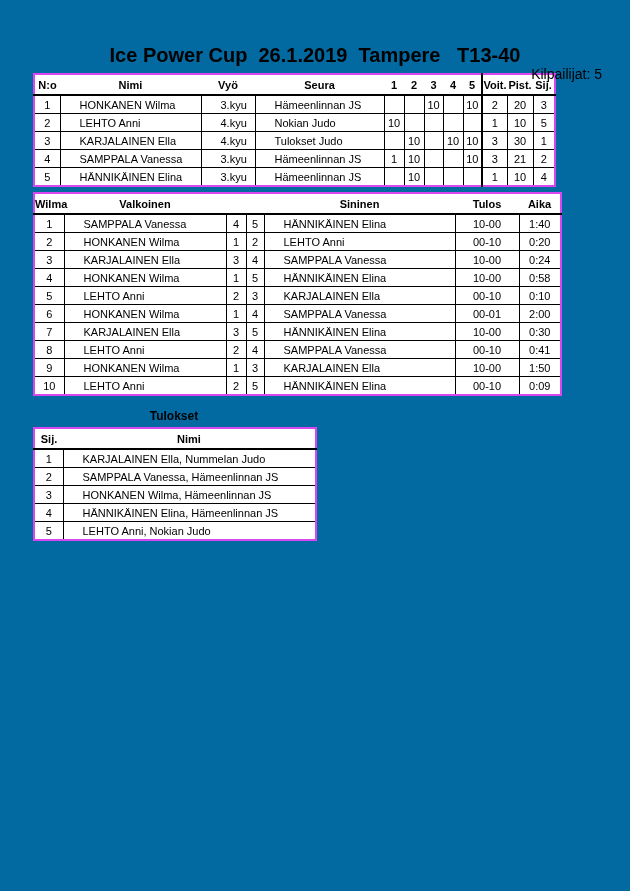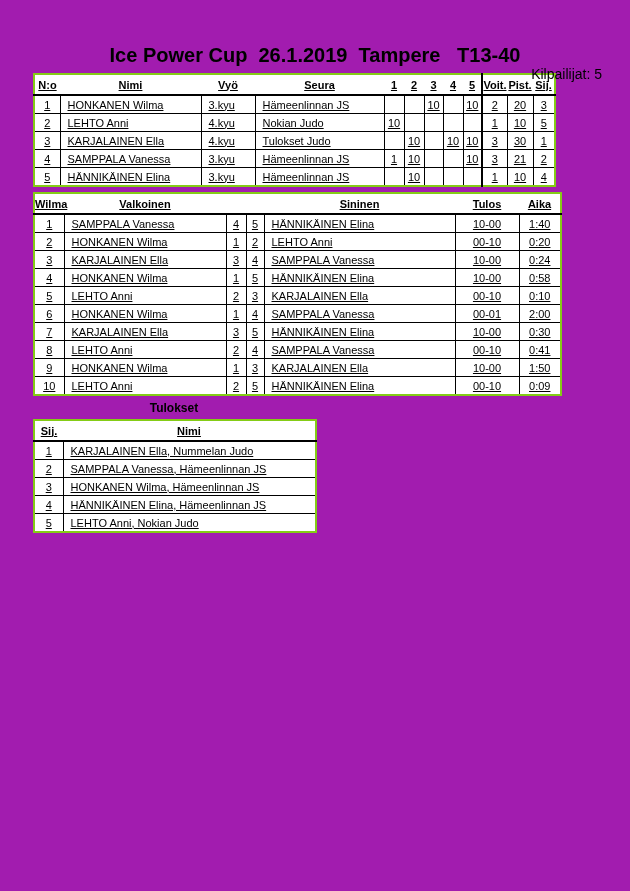--- a/index.html
+++ b/index.html
@@ -1,48 +1,48 @@
 <!DOCTYPE html>
 <html><head>
 <meta charset="utf-8">
 <style>
   html,body { margin:0; padding:0; background:#fff; }
   body { font-family:"Liberation Sans", sans-serif; color:#000; }
-  .page { position:relative; width:630px; height:891px; background:#a21caf; overflow:hidden; }
+  .page { position:relative; width:630px; height:891px; background:#0369a1; overflow:hidden; }
 
   .main-title {
     margin:0; padding-top:45px;
     text-align:center; font-size:20px; font-weight:bold;
     white-space:pre; line-height:21px;
   }
   .section-heading {
     font-size:12px; font-weight:bold; line-height:14px;
     text-align:center; white-space:pre;
   }
   .kilp-heading   { width:521px; margin:2px  0 0 33px; }
   .ott-heading    { width:527px; margin:17px 0 0 33px; }
-  .tul-heading    { width:282px; margin:5px 0 0 33px; }
+  .tul-heading    { width:282px; margin:13px 0 0 33px; }
   .count-label {
     position:absolute; top:68px; right:28px;
     font-size:14px; line-height:12px;
   }
 
   table {
     border-collapse:collapse; table-layout:fixed;
-    margin-left:33px; border:2px solid #84cc16; background:#fff;text-decoration:underline;
+    margin-left:33px; border:2px solid #d946ef; background:#fff;
   }
   .t1 { width:521px; margin-top:7px; }
   .t2 { width:527px; margin-top:5px; }
   .t3 { width:282px; margin-top:4px; }
 
   td { font-size:11px; height:17px; padding:0; white-space:nowrap; vertical-align:middle; }
   thead td { font-weight:bold; height:19px; text-align:center; border-bottom:2px solid #000; }
   tbody td { border:1px solid #000; }
   .bl2, thead td.bl2 { border-left:2px solid #000; }
-  .l { text-align:left; padding-left:7px; overflow:hidden;margin-left:32px; }
+  .l { text-align:left; padding-left:19px; overflow:hidden;margin-left:32px; }
   .c { text-align:center; }
 </style>
 </head>
 <body>
 
 <div class="page">
 
   <h1 class="main-title">Ice Power Cup  26.1.2019  Tampere   T13-40</h1>
 
   <div class="count-label">Kilpailijat: 5</div>

